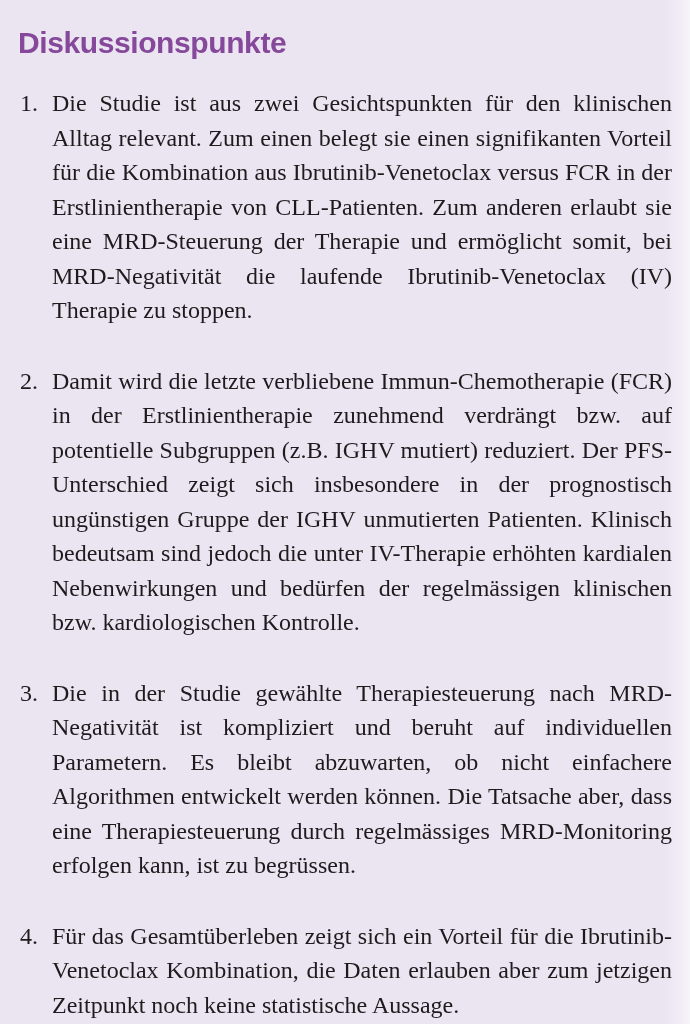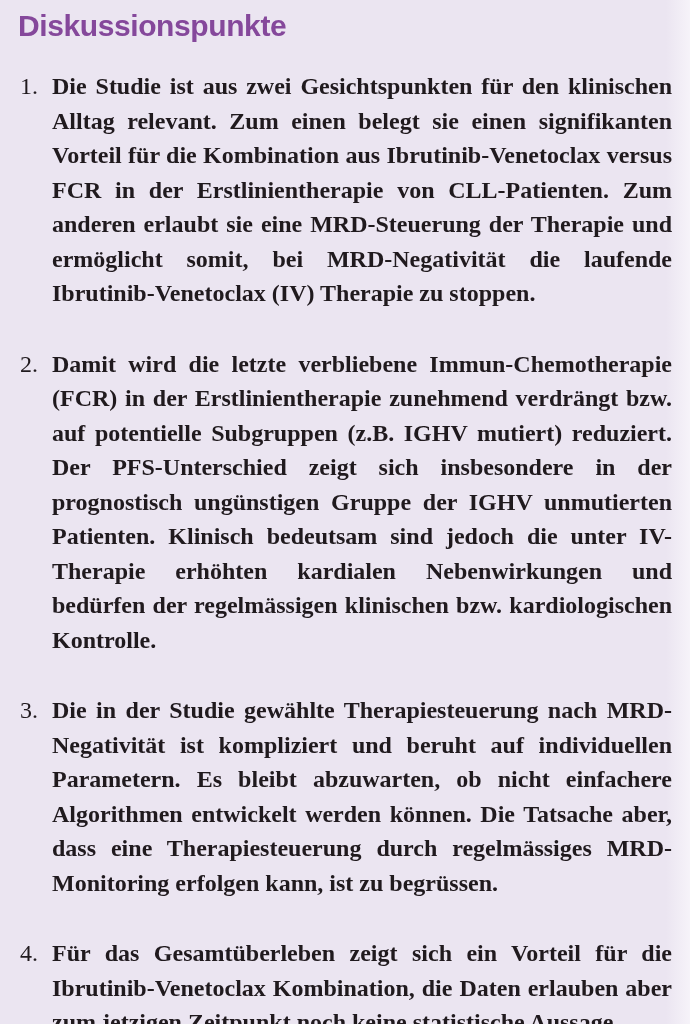--- a/index.html
+++ b/index.html
@@ -9,21 +9,21 @@
   body {
     width: 690px;
     height: 1024px;
     overflow: hidden;
     background: linear-gradient(90deg, #ebe5f1 0%, #ebe5f1 96.5%, #f6f3f9 100%);
   }
   .page {
     box-sizing: border-box;
     width: 690px;
     height: 1024px;
-    padding: 10px 18px 0 18px;
+    padding: 27px 18px 0 18px;
     border-radius: 29px;
   }
   .page-title {
     margin: 0 0 28px 0;
     font-family: "Liberation Sans", sans-serif;
     font-weight: bold;
     font-size: 30px;
     line-height: 31px;
     letter-spacing: -0.4px;
     color: #85489b;
@@ -48,21 +48,20 @@
   .item-number {
     flex: 0 0 34px;
     width: 34px;
     padding-left: 2px;
     box-sizing: border-box;
   }
   .item-text {
     flex: 1 1 auto;
     text-align: justify;
     hyphens: manual;
-    font-weight: bold;
   }
 </style>
 </head>
 <body>
 
 <div class="page">
 
   <h1 class="page-title">Diskussionspunkte</h1>
 
   <ol class="discussion-list">

